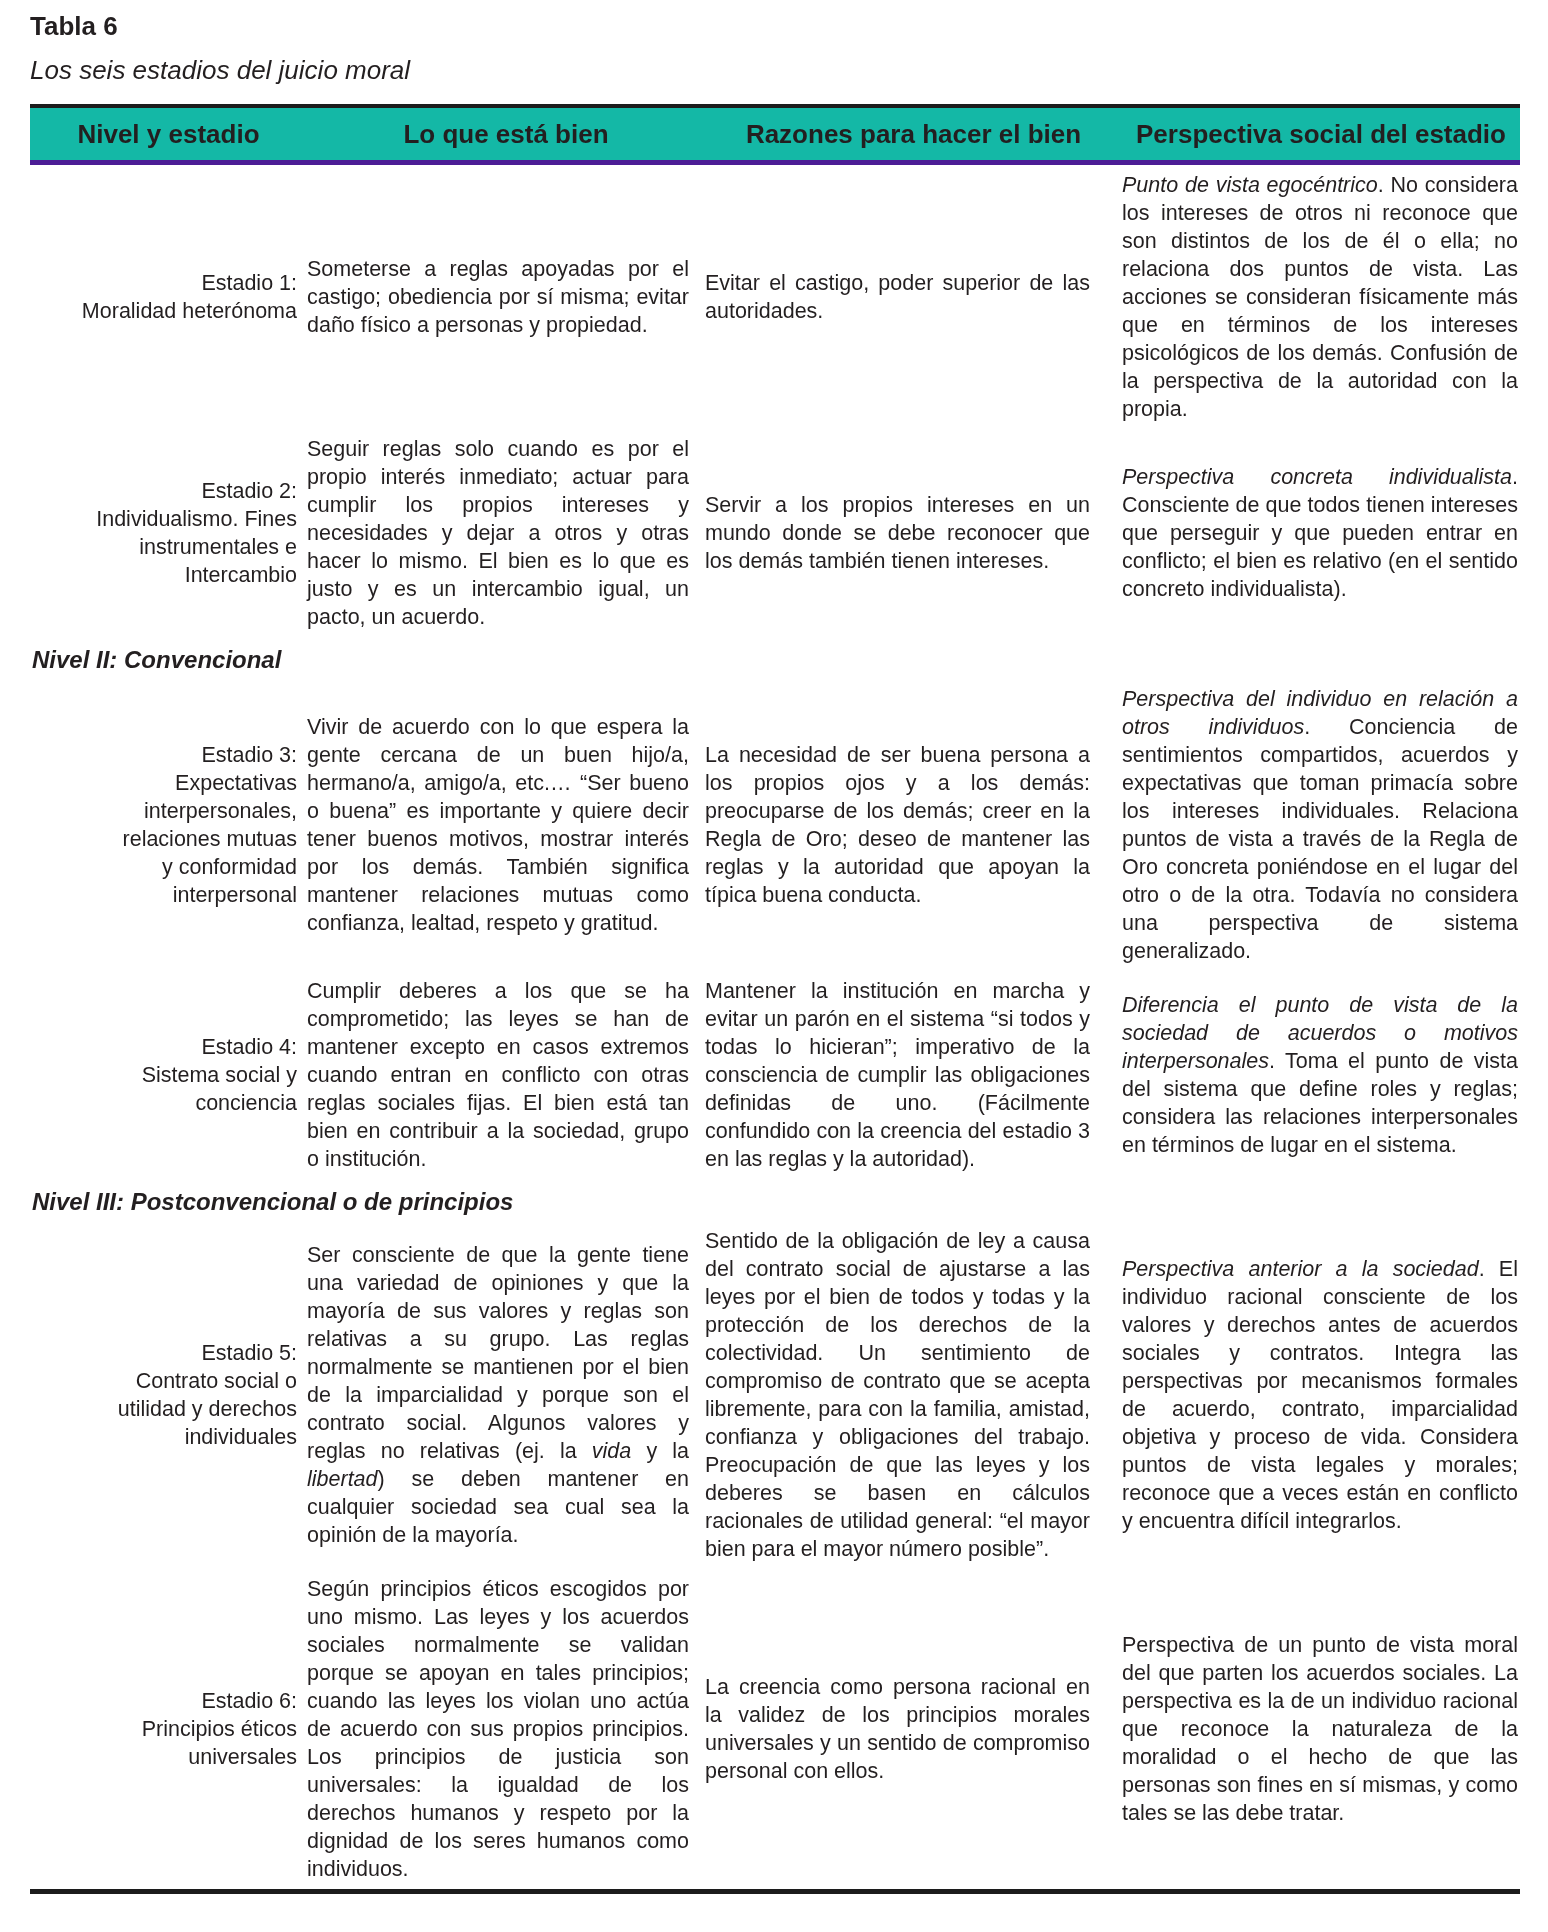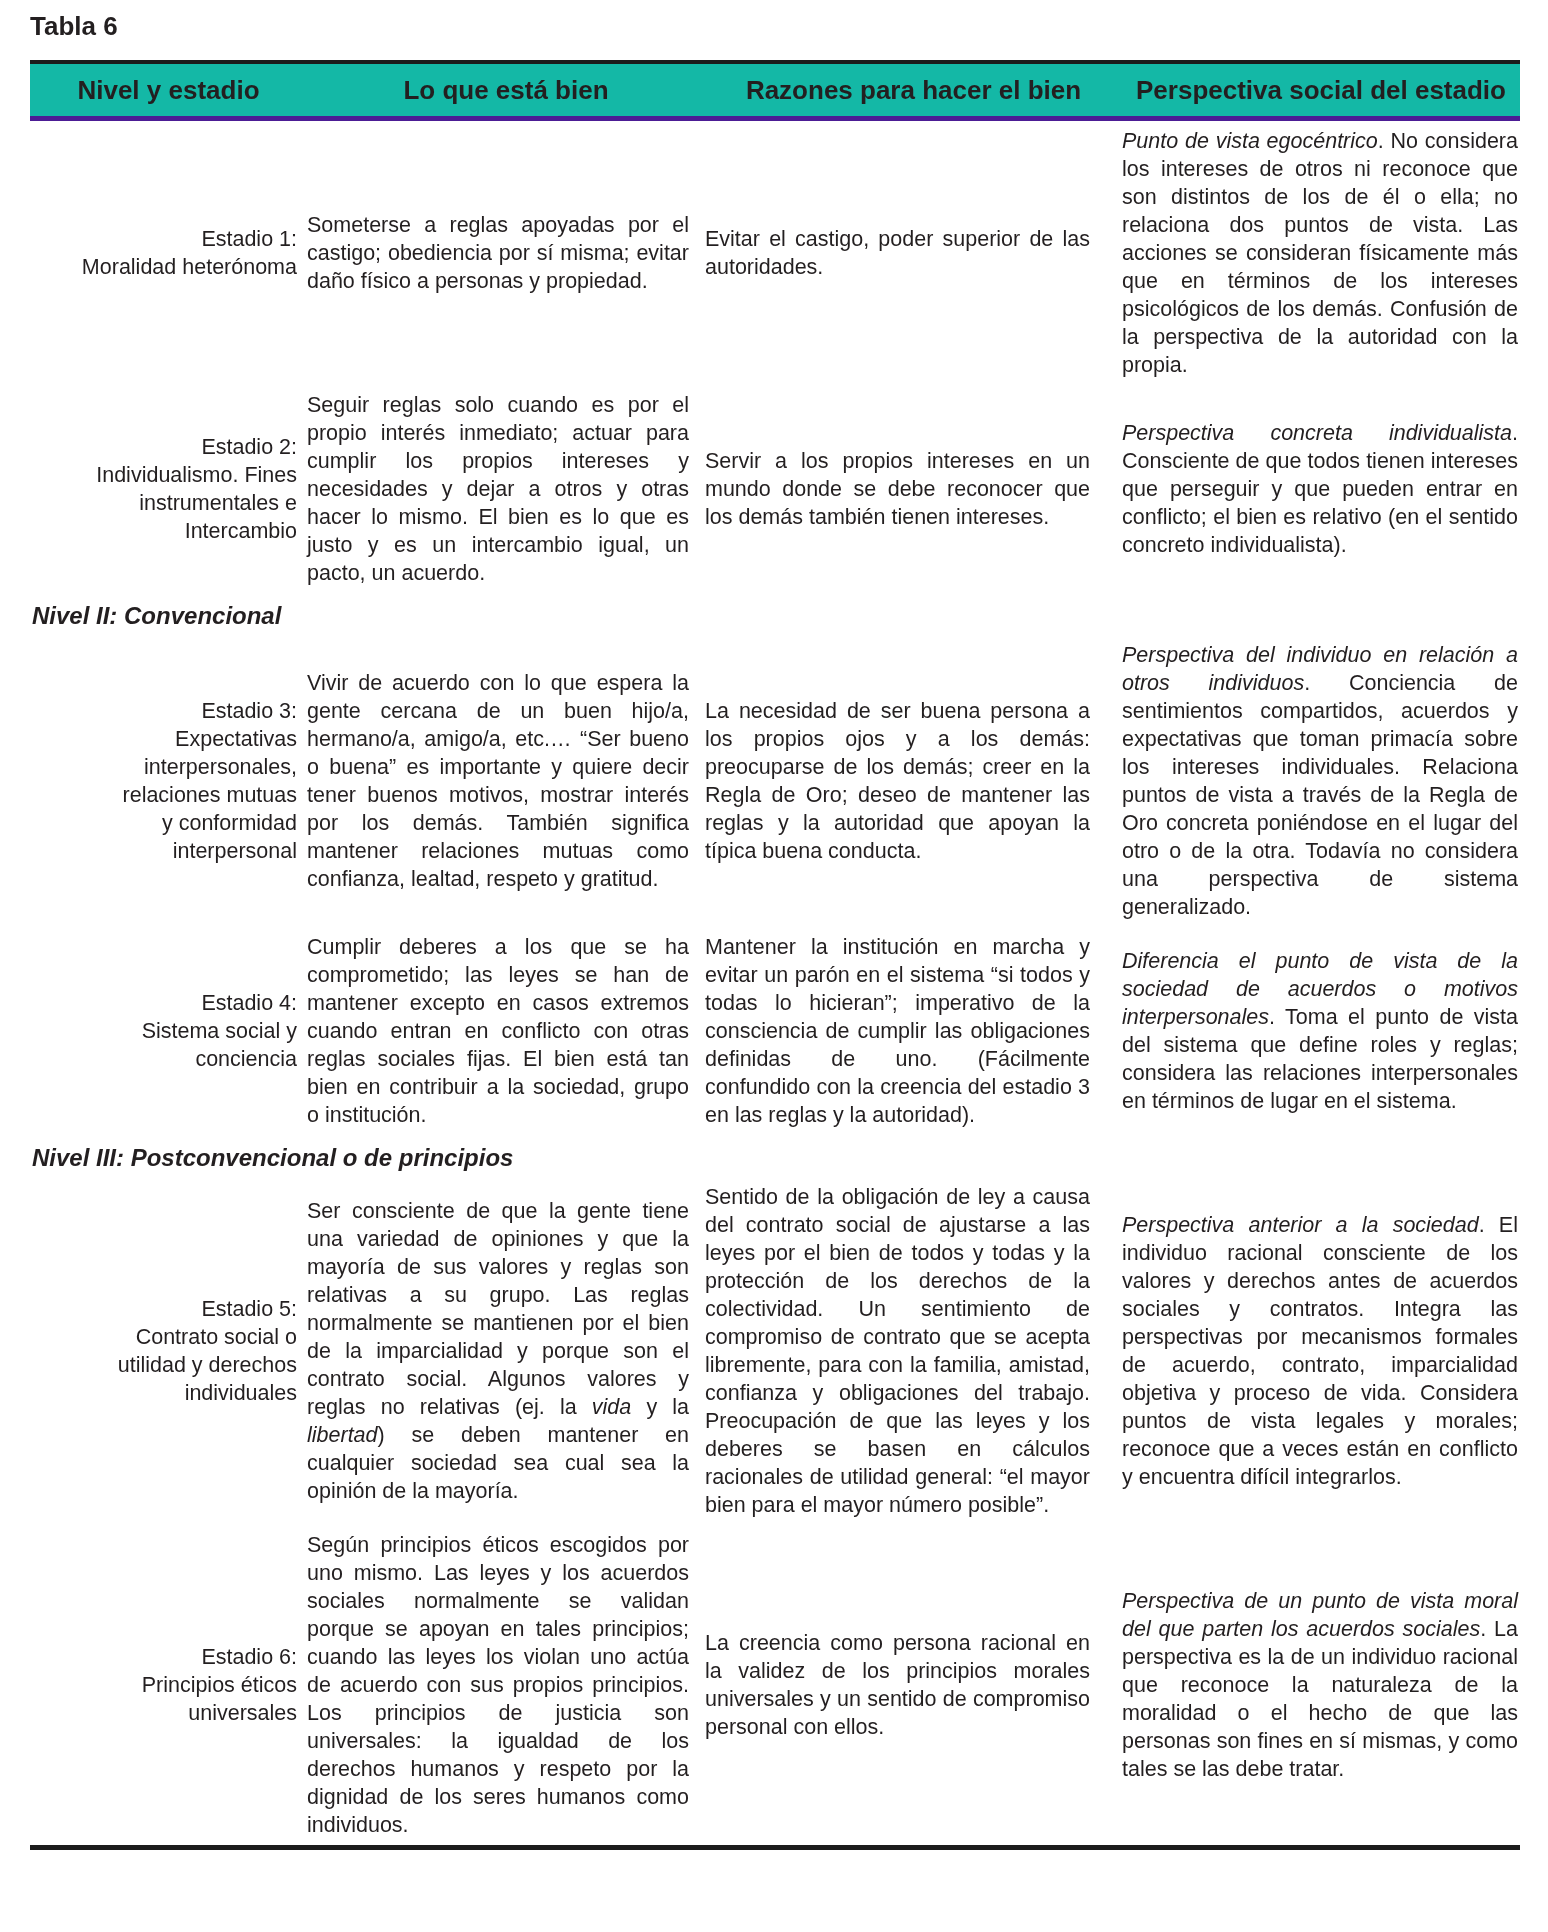--- a/index.html
+++ b/index.html
@@ -74,20 +74,21 @@
   td.body-cell.col2 { padding-right: 16px !important; }
   td.body-cell.col3 { padding-right: 32px !important; }
   td.body-cell.col4 { padding-right: 2px  !important; }
 </style>
 </head>
 <body>
 
 <div class="page">
 
   <div class="doc-title">Tabla 6</div>
+  <div class="doc-subtitle">Los seis estadios del juicio moral</div>
 
   <table class="moral-table">
     <colgroup>
       <col class="c1">
         <col class="c2">
         <col class="c3">
         <col class="c4">
     </colgroup>
     <thead>
       <tr>
@@ -156,19 +157,19 @@
         <td class="body-cell col3"><span>Sentido de la obligación de ley a causa del contrato social de ajustarse a las leyes por el bien de todos y todas y la protección de los derechos de la colectividad. Un sentimiento de compromiso de contrato que se acepta libremente, para con la familia, amistad, confianza y obligaciones del trabajo. Preocupación de que las leyes y los deberes se basen en cálculos racionales de utilidad general: “el mayor bien para el mayor número posible”.</span></td>
         <td class="body-cell col4"><span style="font-style: italic;">Perspectiva anterior a la sociedad</span><span>. El individuo racional consciente de los valores y derechos antes de acuerdos sociales y contratos. Integra las perspectivas por mecanismos formales de acuerdo, contrato, imparcialidad objetiva y proceso de vida. Considera puntos de vista legales y morales; reconoce que a veces están en conflicto y encuentra difícil integrarlos.</span></td>
       </tr>
 
       <tr class="stage-row">
         <td class="stage-cell">Estadio 6:
 Principios éticos
 universales</td>
         <td class="body-cell col2"><span>Según principios éticos escogidos por uno mismo. Las leyes y los acuerdos sociales normalmente se validan porque se apoyan en tales principios; cuando las leyes los violan uno actúa de acuerdo con sus propios principios. Los principios de justicia son universales: la igualdad de los derechos humanos y respeto por la dignidad de los seres humanos como individuos.</span></td>
         <td class="body-cell col3"><span>La creencia como persona racional en la validez de los principios morales universales y un sentido de compromiso personal con ellos.</span></td>
-        <td class="body-cell col4"><span style="font-style: italic;">Perspectiva de un punto de vista moral del que parten los acuerdos sociales</span><span>. La perspectiva es la de un individuo racional que reconoce la naturaleza de la moralidad o el hecho de que las personas son fines en sí mismas, y como tales se las debe tratar.</span></td>
+        <td class="body-cell col4"><span style="">Perspectiva de un punto de vista moral del que parten los acuerdos sociales</span><span>. La perspectiva es la de un individuo racional que reconoce la naturaleza de la moralidad o el hecho de que las personas son fines en sí mismas, y como tales se las debe tratar.</span></td>
       </tr>
 
     </tbody>
   </table>
 
 </div>
 
 </body></html>

